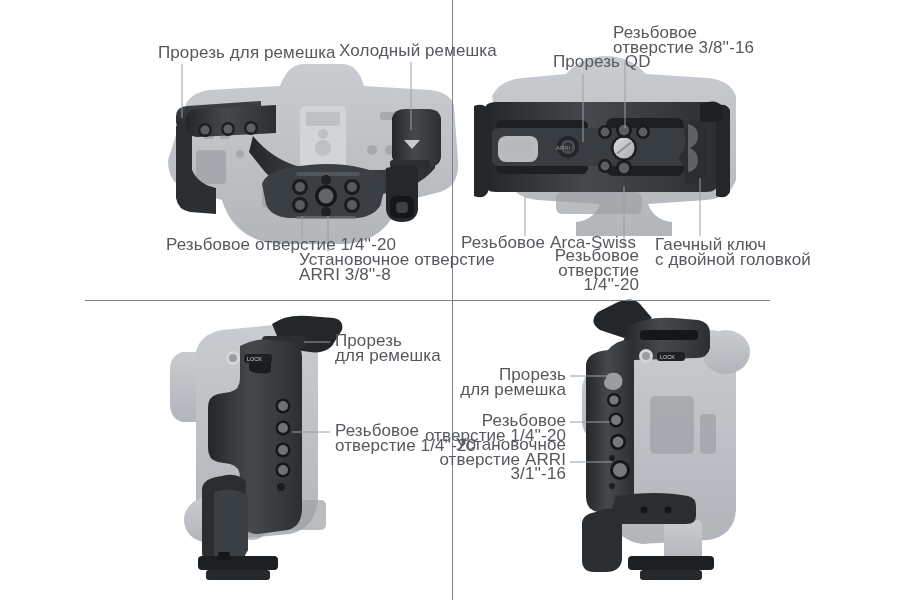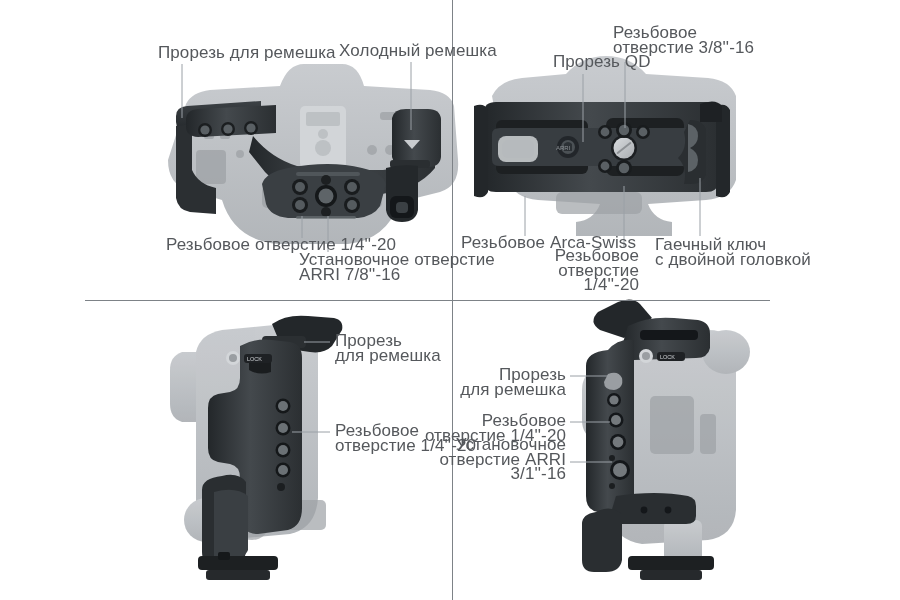--- a/index.html
+++ b/index.html
@@ -328,21 +328,21 @@
     <g stroke="#7d8287" stroke-width="1">
       <line x1="85" y1="300.5" x2="770" y2="300.5"></line>
       <line x1="452.5" y1="0" x2="452.5" y2="600"></line>
     </g>
   </svg>
 
   <div class="lbl" style="left:158px;top:46px;">Прорезь для ремешка</div>
   <div class="lbl" style="left:339px;top:44px;">Холодный ремешка</div>
   <div class="lbl" style="left:166px;top:238px;">Резьбовое отверстие 1/4''-20</div>
   <div class="lbl" style="left:299px;top:253px;">Установочное отверстие
-ARRI 7/8''-16</div>
+ARRI 3/8''-8</div>
 
   <div class="lbl" style="left:553px;top:55px;">Прорезь QD</div>
   <div class="lbl" style="left:613px;top:26px;">Резьбовое
 отверстие 3/8''-16</div>
   <div class="lbl" style="left:461px;top:236px;">Резьбовое Arca-Swiss</div>
   <div class="lbl r" style="left:515px;top:249px;width:124px;">Резьбовое
 отверстие 1/4''-20</div>
   <div class="lbl" style="left:655px;top:238px;">Гаечный ключ
 с двойной головкой</div>
 

